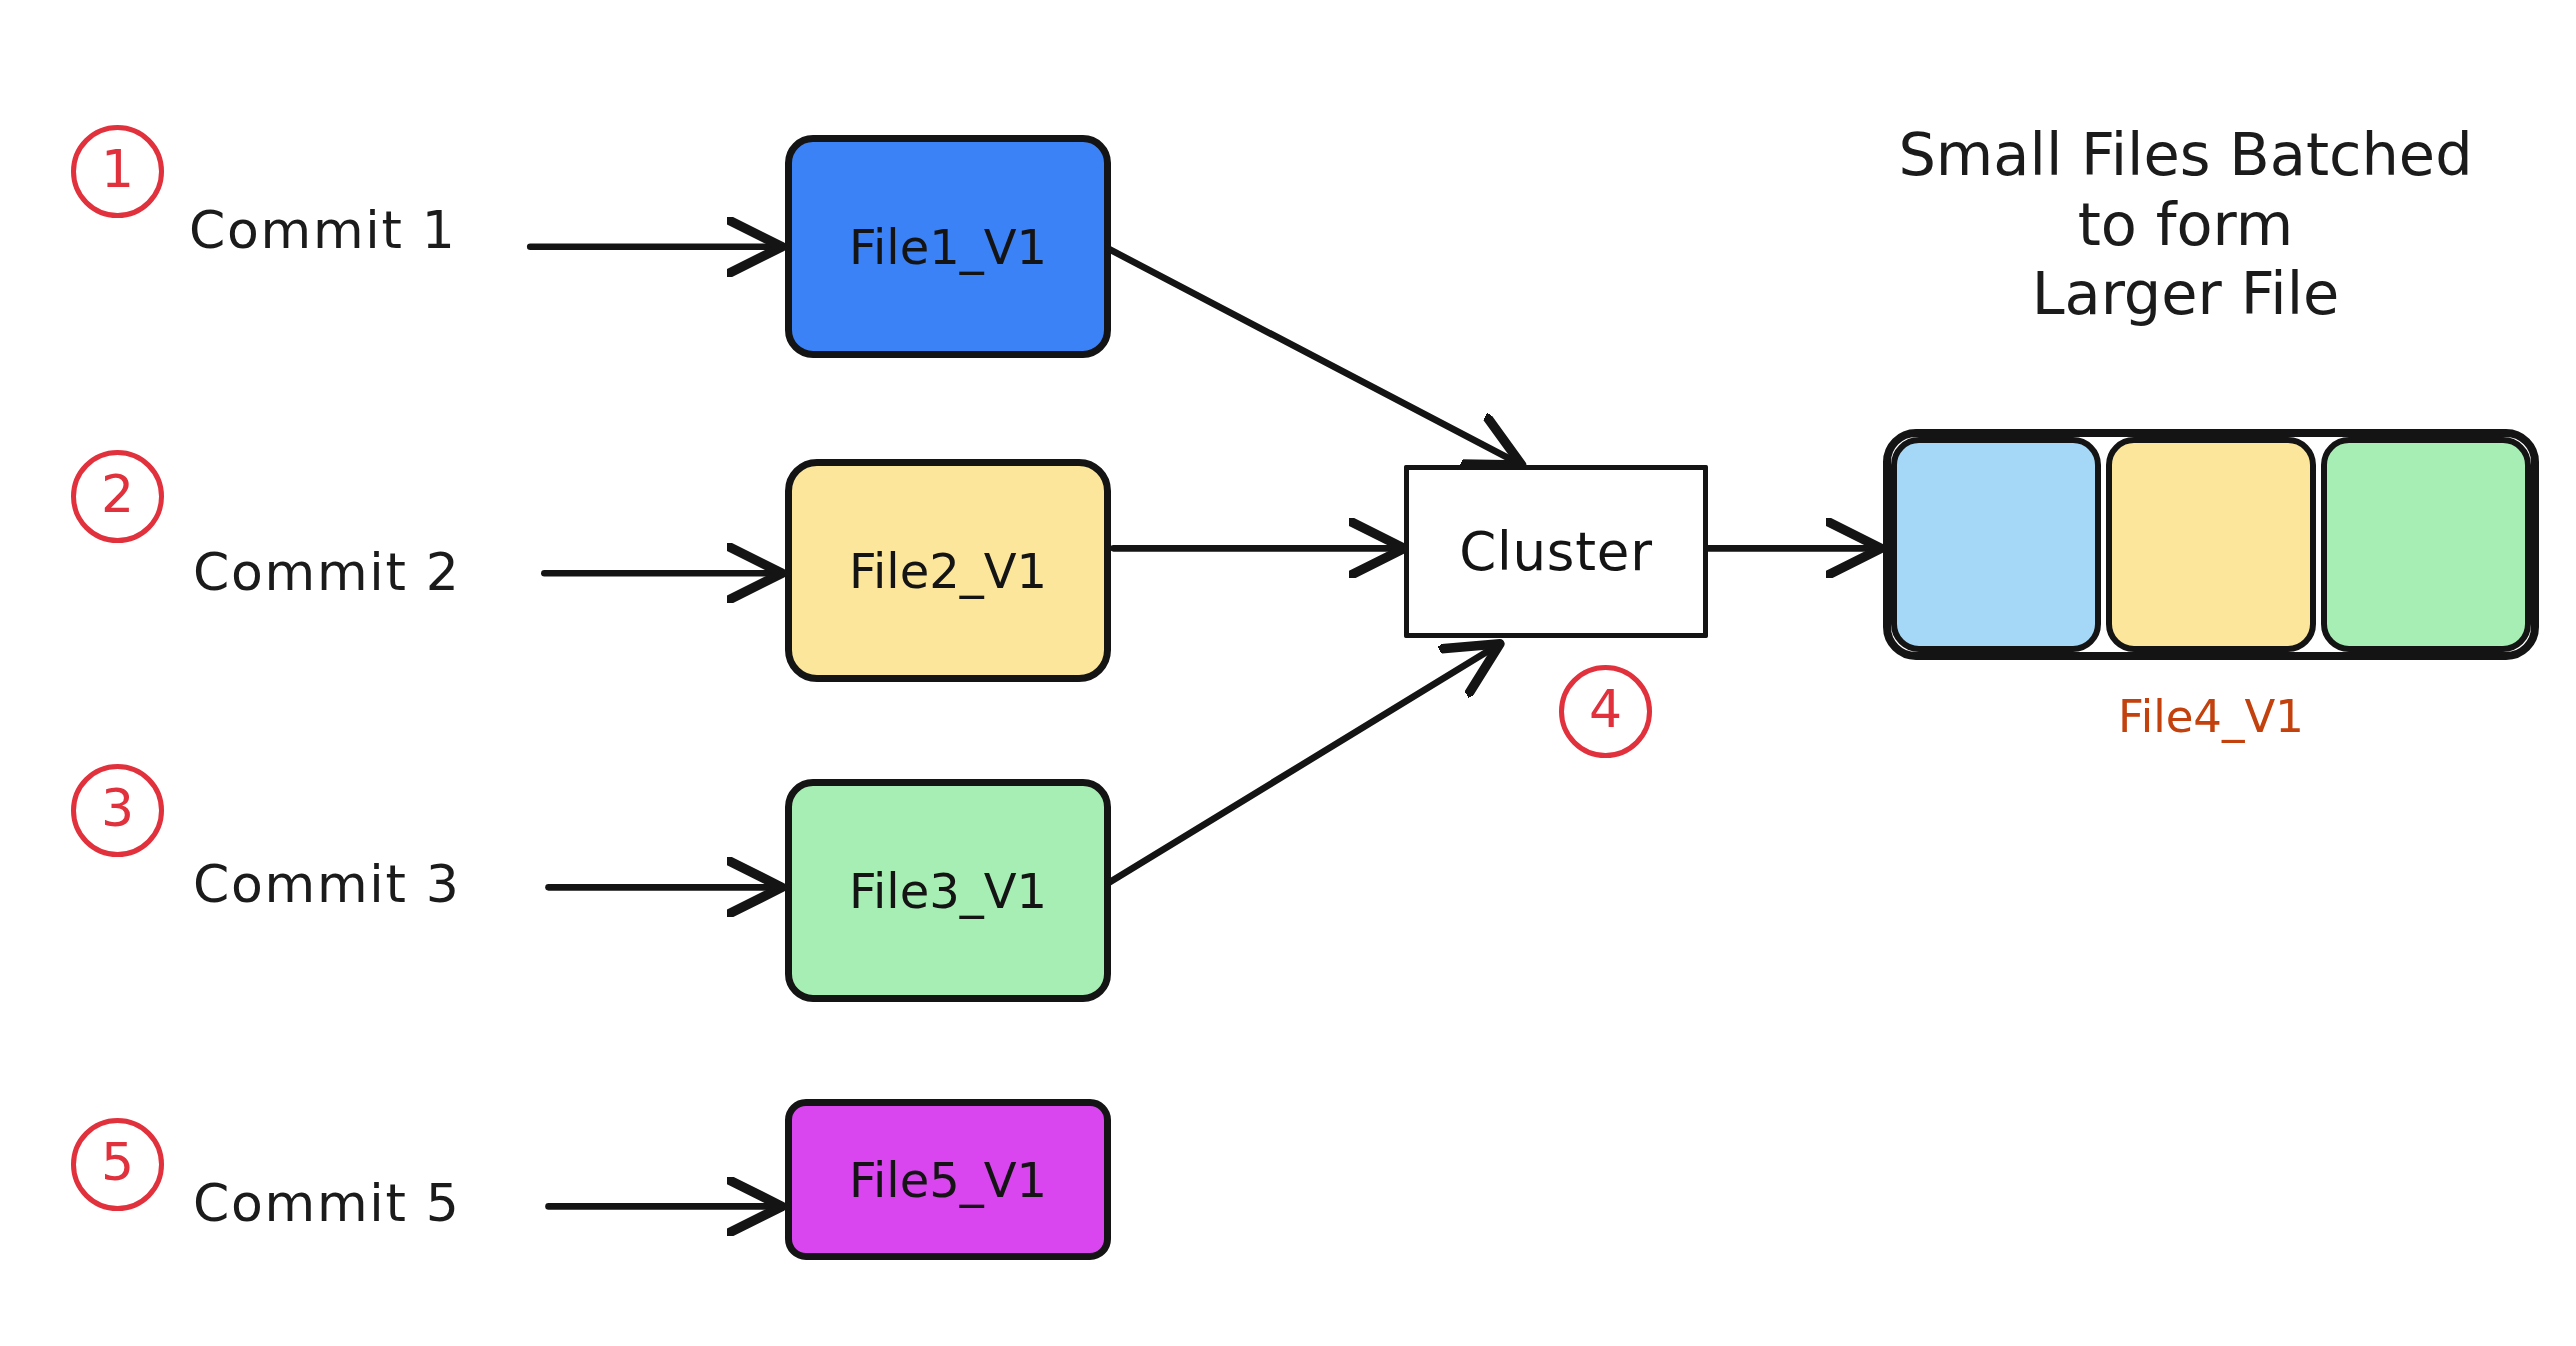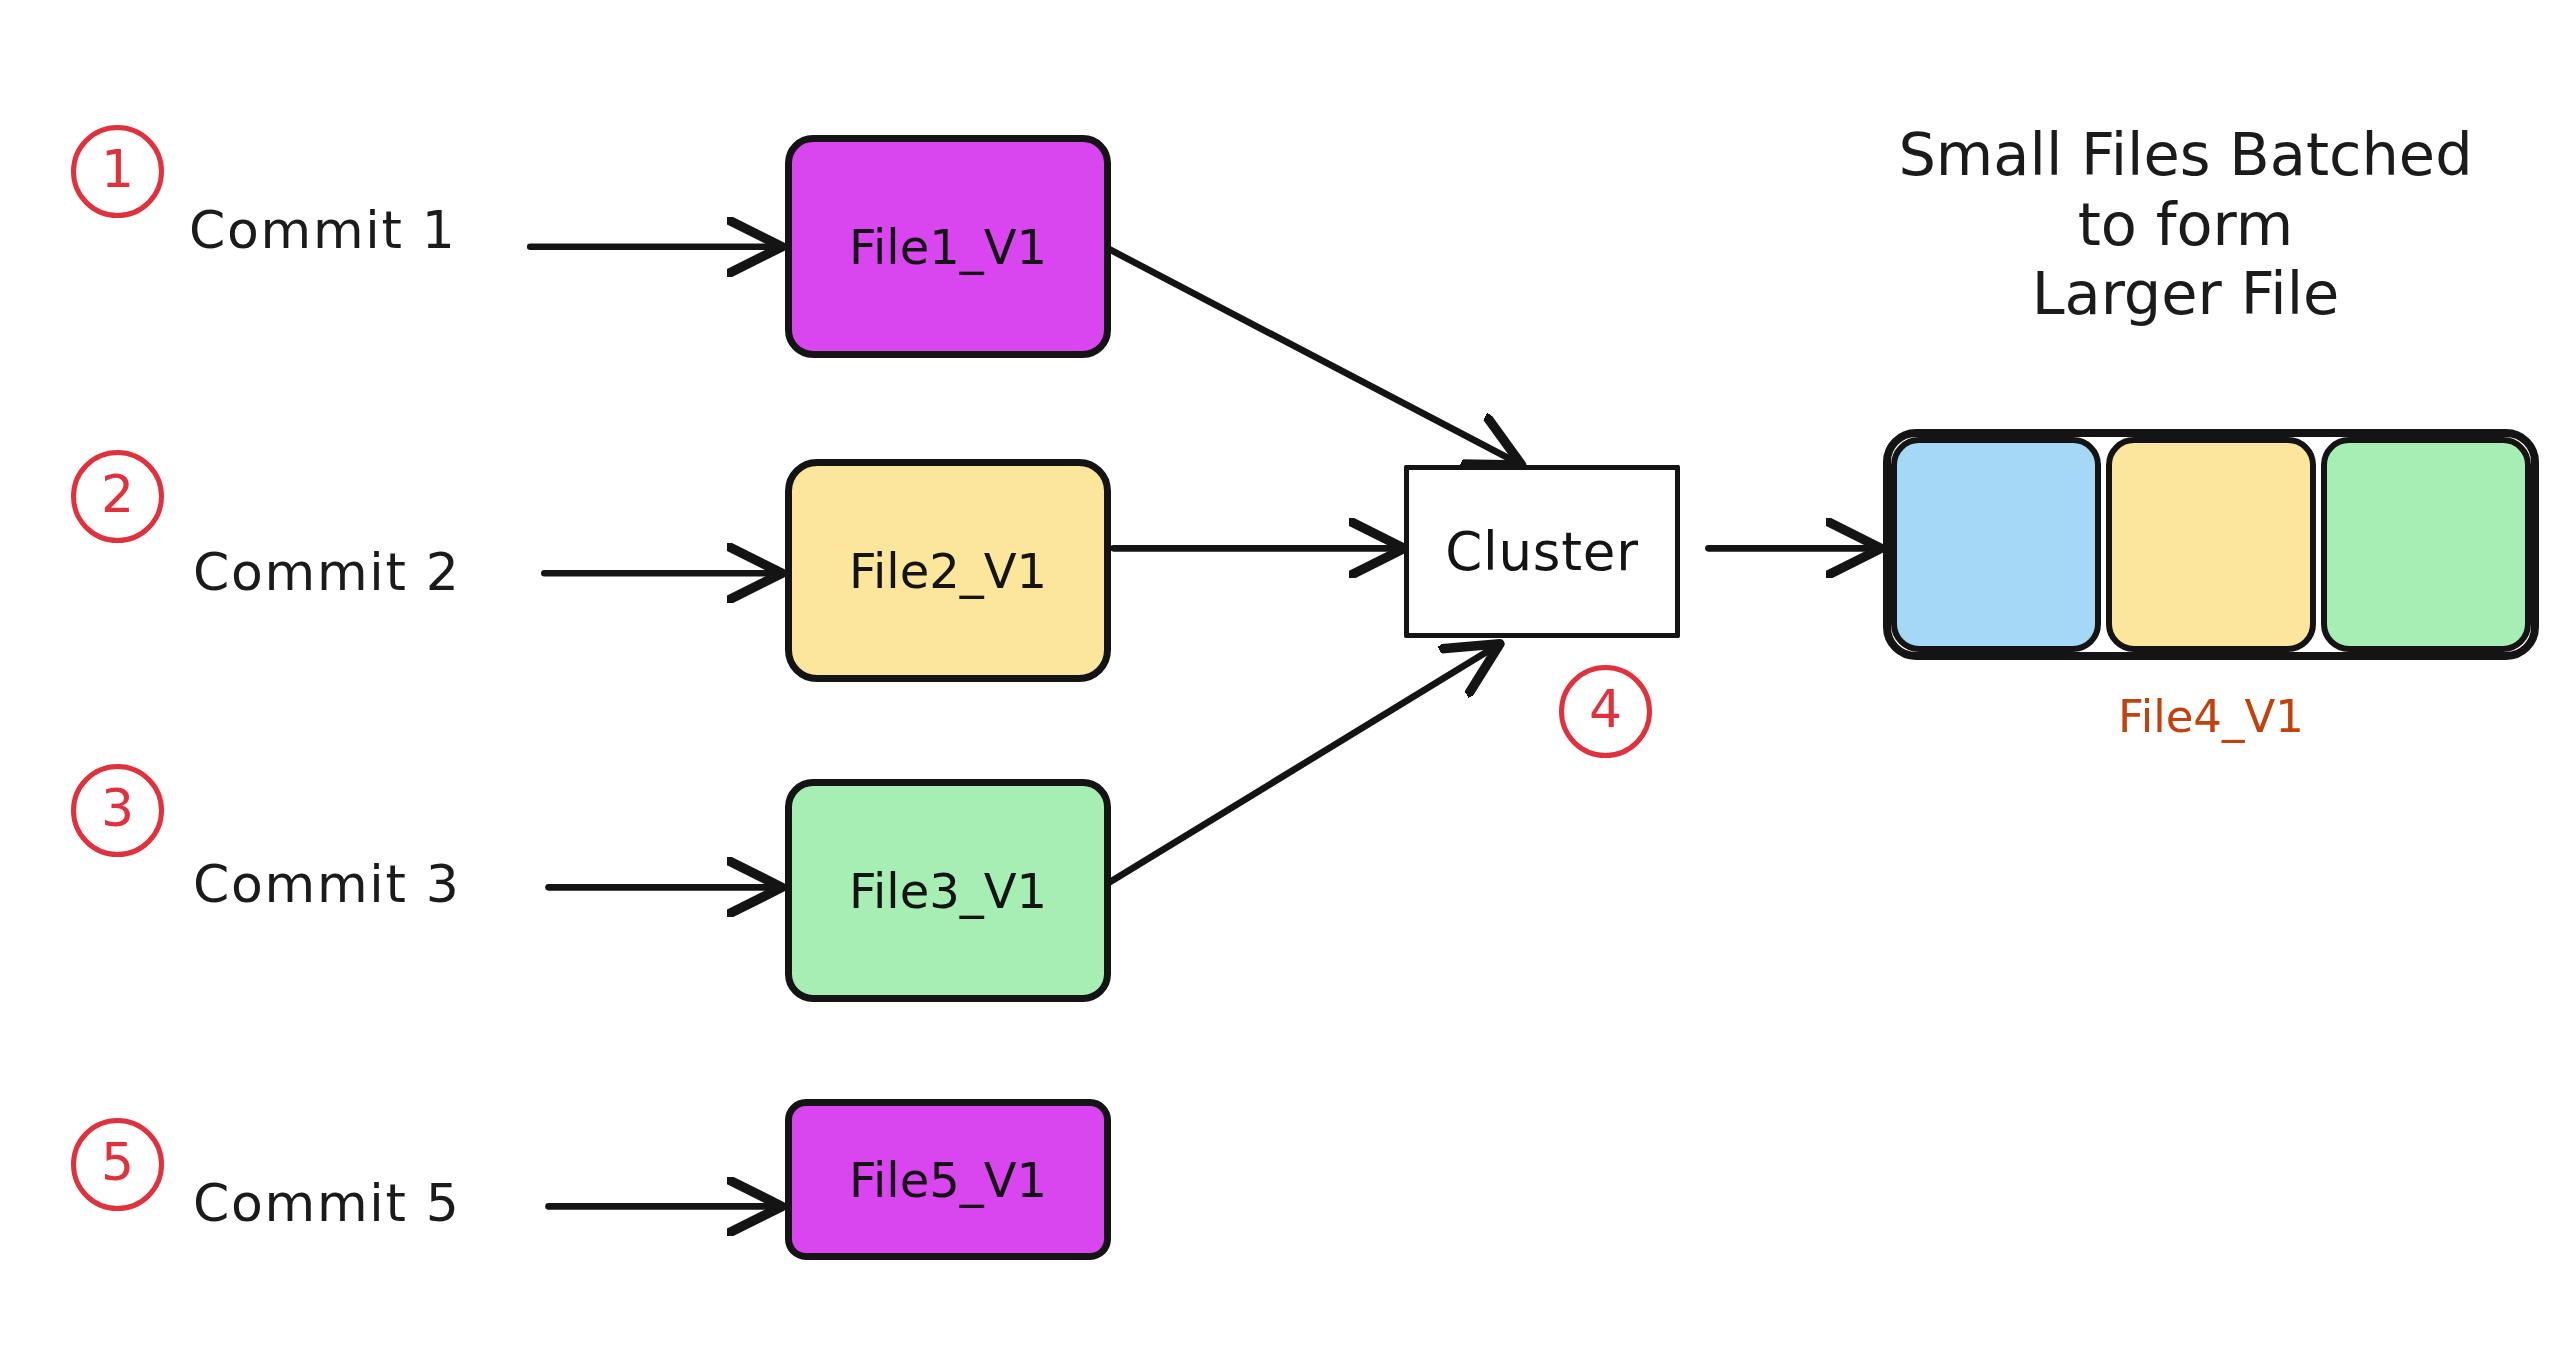--- a/index.html
+++ b/index.html
@@ -173,37 +173,37 @@
   <div class="step-badge" style="left:71px;  top:450px;">2</div>
   <div class="step-badge" style="left:71px;  top:764px;">3</div>
   <div class="step-badge" style="left:71px;  top:1118px;">5</div>
   <div class="step-badge" style="left:1559px; top:665px;">4</div>
 
   <div class="hand commit-label" style="left:189px; top:200px;text-align:right;">Commit 1</div>
   <div class="hand commit-label" style="left:193px; top:542px;">Commit 2</div>
   <div class="hand commit-label" style="left:193px; top:854px;">Commit 3</div>
   <div class="hand commit-label" style="left:193px; top:1173px;">Commit 5</div>
 
-  <div class="file-box" style="left:785px; top:135px; width:326px; height:223px; background:#d946ef;">
+  <div class="file-box" style="left:785px; top:135px; width:326px; height:223px; background:#3b82f6;">
     <span class="file-label">File1_V1</span>
   </div>
 
   <div class="file-box" style="left:785px; top:459px; width:326px; height:223px; background:#fbe69b;border-radius:32px;">
     <span class="file-label">File2_V1</span>
   </div>
 
   <div class="file-box" style="left:785px; top:779px; width:326px; height:223px; background:#a6eeb3;align-items:center;">
     <span class="file-label">File3_V1</span>
   </div>
 
   <div class="file-box" style="left:785px; top:1099px; width:326px; height:161px; background:#d946ef;border-radius:21px;">
     <span class="file-label">File5_V1</span>
   </div>
 
-  <div class="cluster-box" style="left:1404px; top:465px; width:276px; height:173px;text-align:right;">
+  <div class="cluster-box" style="left:1404px; top:465px; width:304px; height:173px;text-align:right;">
     <span class="cluster-label">Cluster</span>
   </div>
 
   <div class="note-text" style="left:1853px; top:120px; width:665px;">
     <div>Small Files Batched</div>
     <div>to form</div>
     <div>Larger File</div>
   </div>
 
   <div class="batch-group" style="left:1883px; top:429px; width:656px; height:231px;">

